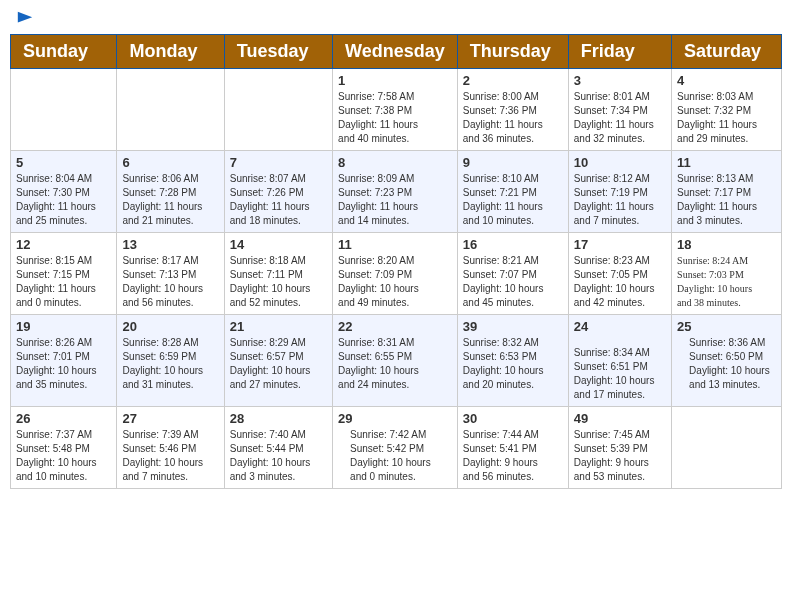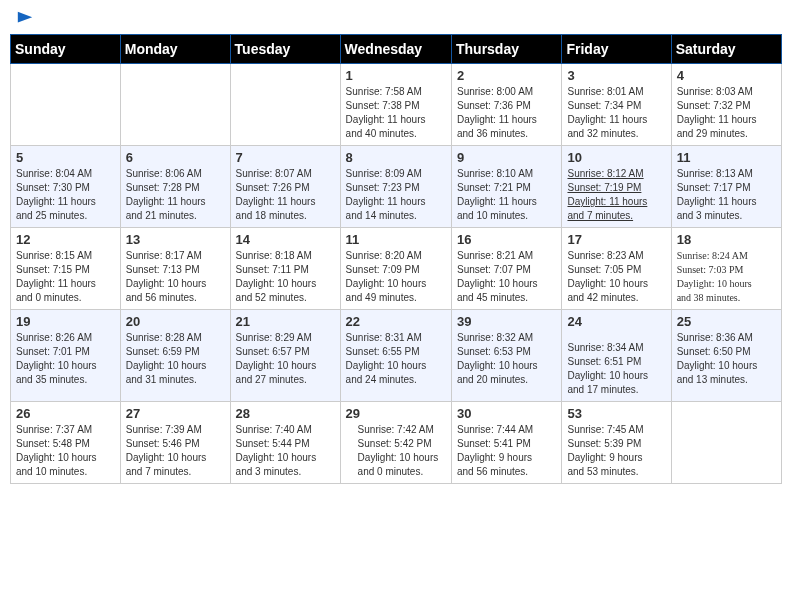--- a/index.html
+++ b/index.html
@@ -48,24 +48,24 @@
     .subtitle {
       font-size: 16px;
       color: #555;
     }
     .calendar {
       width: 100%;
       border-collapse: collapse;
       border: 1px solid #ccc;
     }
     .calendar th {
-      background: #000000;
+      background: #a16207;
       color: #fff;
-      padding: 6px 4px;
-      font-size: 14px;
+      padding: 6px 12px;
+      font-size: 18px;
       text-align: left;
       border: 1px solid #1255a0;
     }
     .calendar td {
       vertical-align: top;
       border: 1px solid #ccc;
       padding: 4px 5px;
       width: 113px;
       min-height: 80px;
       font-size: 10.5px;
@@ -189,21 +189,21 @@
         </td>
         <td>
           <span class="day-num">9</span>
           <div class="day-info" style="white-space: pre-line;">Sunrise: 8:10 AM
 Sunset: 7:21 PM
 Daylight: 11 hours
 and 10 minutes.</div>
         </td>
         <td>
           <span class="day-num">10</span>
-          <div class="day-info" style="white-space: pre-line; text-decoration: underline;">Sunrise: 8:12 AM
+          <div class="day-info" style="white-space: pre-line;">Sunrise: 8:12 AM
 Sunset: 7:19 PM
 Daylight: 11 hours
 and 7 minutes.</div>
         </td>
         <td>
           <span class="day-num">11</span>
           <div class="day-info" style="white-space: pre-line;">Sunrise: 8:13 AM
 Sunset: 7:17 PM
 Daylight: 11 hours
 and 3 minutes.</div>
@@ -298,21 +298,21 @@
         </td>
         <td>
           <span class="day-num">24</span>
           <div class="day-info" style="white-space: pre-line; margin-top: 12px;">Sunrise: 8:34 AM
 Sunset: 6:51 PM
 Daylight: 10 hours
 and 17 minutes.</div>
         </td>
         <td>
           <span class="day-num">25</span>
-          <div class="day-info" style="white-space: pre-line;">Sunrise: 8:36 AM
+          <div class="day-info" style="white-space: pre-line; margin-left: 12px;">Sunrise: 8:36 AM
 Sunset: 6:50 PM
 Daylight: 10 hours
 and 13 minutes.</div>
         </td>
       </tr>
       <tr class="row-odd">
         <td>
           <span class="day-num">26</span>
           <div class="day-info" style="white-space: pre-line;">Sunrise: 7:37 AM
 Sunset: 5:48 PM
@@ -341,21 +341,21 @@
 and 0 minutes.</div>
         </td>
         <td>
           <span class="day-num">30</span>
           <div class="day-info" style="white-space: pre-line;">Sunrise: 7:44 AM
 Sunset: 5:41 PM
 Daylight: 9 hours
 and 56 minutes.</div>
         </td>
         <td>
-          <span class="day-num">53</span>
+          <span class="day-num">49</span>
           <div class="day-info" style="white-space: pre-line;">Sunrise: 7:45 AM
 Sunset: 5:39 PM
 Daylight: 9 hours
 and 53 minutes.</div>
         </td>
         <td class="empty"></td>
       </tr>
     </tbody>
 </table>
 

